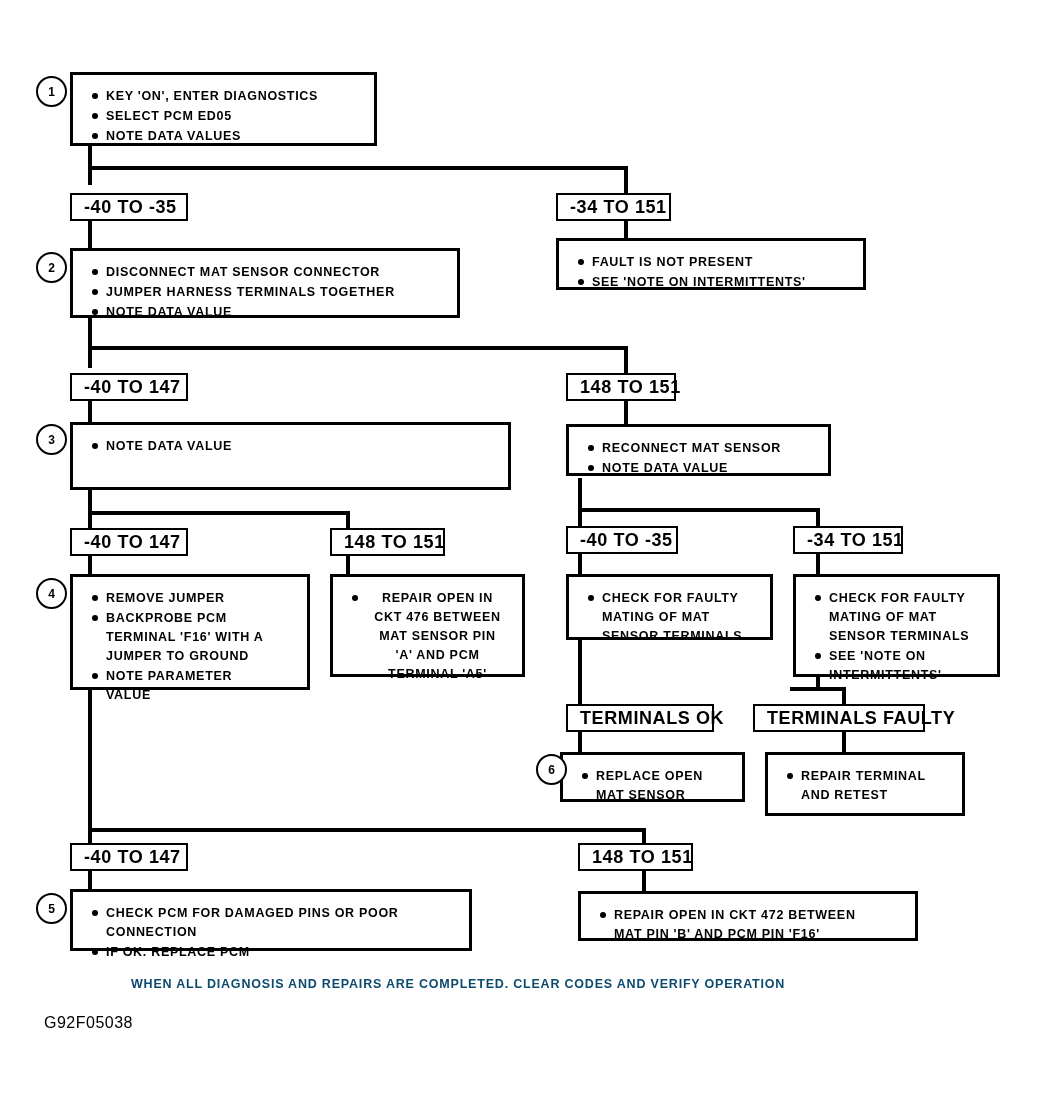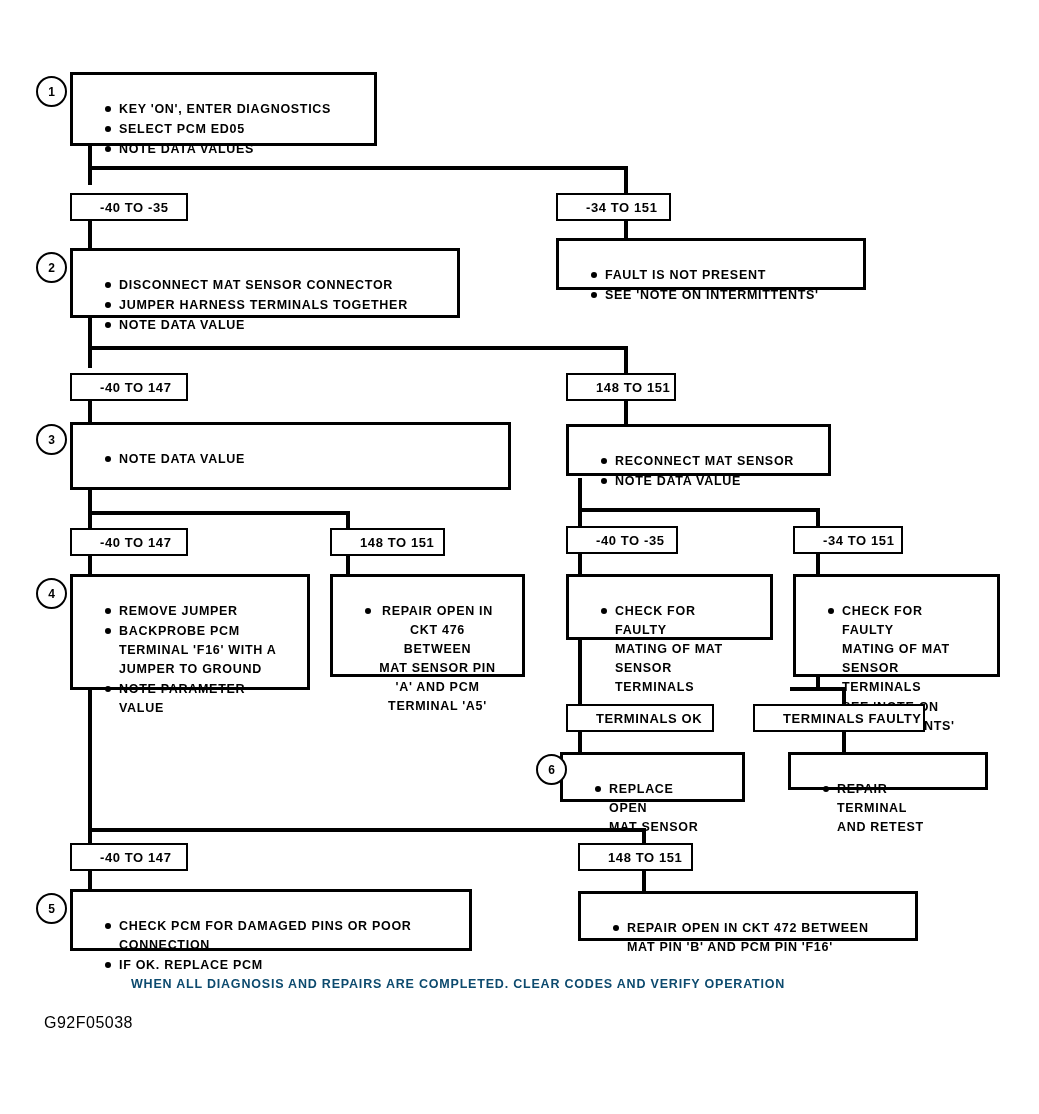--- a/index.html
+++ b/index.html
@@ -29,31 +29,31 @@
   .label-box {
     position: absolute;
     box-sizing: border-box;
     border: 2px solid #000;
     background: #fff;
     display: flex;
     align-items: center;
     z-index: 3;
   }
   .label-box .label-text {
-    font-size: 13px;
+    font-size: 18px;
     font-weight: bold;
     letter-spacing: 0.6px;
     color: #000;
-    padding-left: 28px;
+    padding-left: 12px;
     white-space: nowrap;
   }
   
   ul.bullets {
     list-style: none;
-    margin: 18px;
+    margin: 5px;
     padding: 7px 8px 7px 28px;
   }
   ul.bullets li {
     position: relative;
     font-size: 12.5px;
     font-weight: bold;
     letter-spacing: 0.7px;
     line-height: 19px;
     color: #000;
     white-space: pre-line;
@@ -280,21 +280,21 @@
 
   <div class="step-circle" style="left:536px; top:754px;">
     <span>6</span>
   </div>
   <div class="box heavy" style="left:560px; top:752px; width:185px; height:50px;">
     <ul class="bullets">
       <li>REPLACE  OPEN
 MAT SENSOR</li>
     </ul>
   </div>
-  <div class="box heavy" style="left:788px; top:752px; width:200px; height:38px;">
+  <div class="box heavy" style="left:765px; top:752px; width:200px; height:64px;">
     <ul class="bullets">
       <li>REPAIR  TERMINAL
 AND RETEST</li>
     </ul>
   </div>
 
   <div class="label-box" style="left:70px; top:843px; width:118px; height:28px;">
     <span class="label-text">-40 TO 147</span>
   </div>
   <div class="label-box" style="left:578px; top:843px; width:115px; height:28px;">

